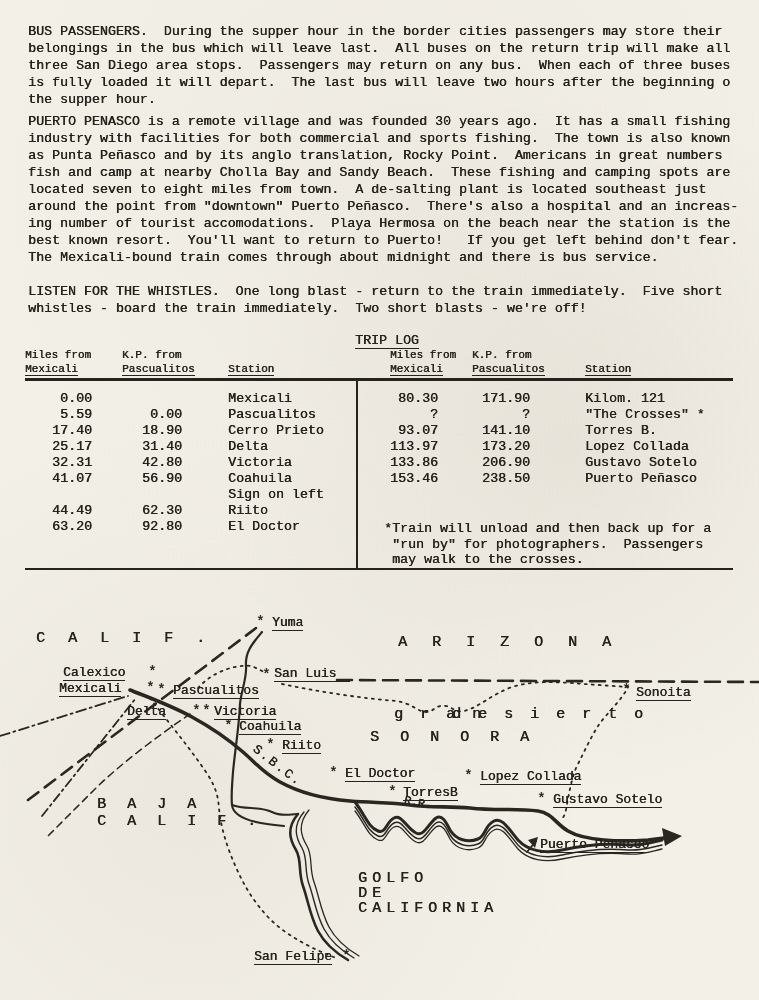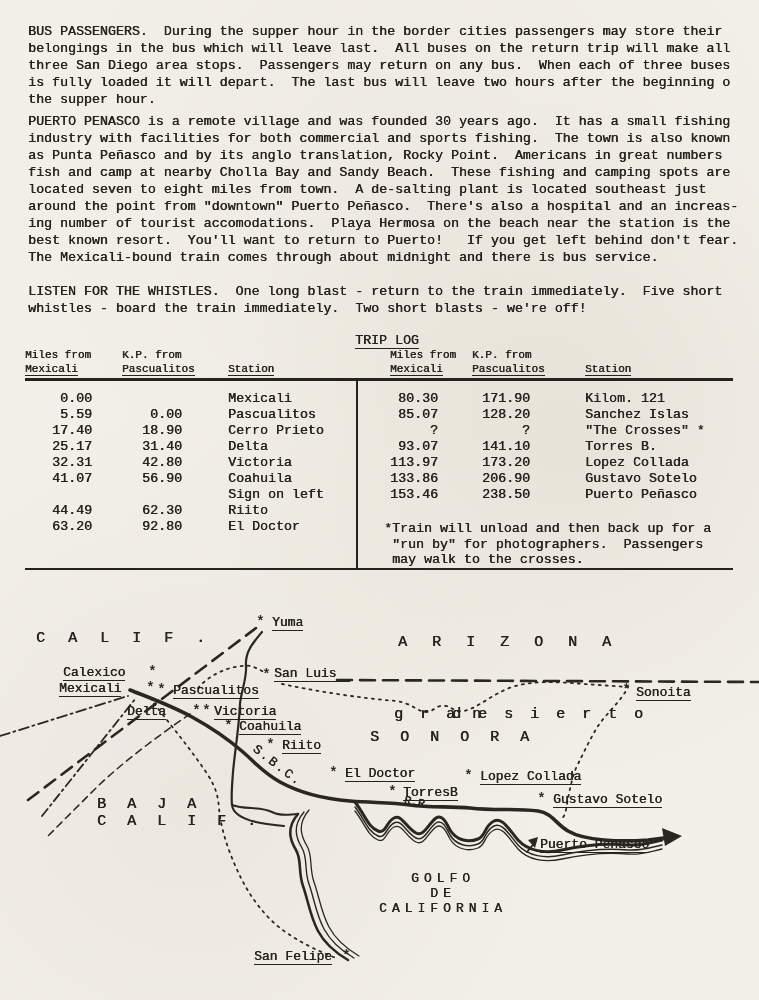--- a/index.html
+++ b/index.html
@@ -34,22 +34,22 @@
   .footnote { position:absolute; left:384px; top:521px; display:flex;
     font-size:13.3px; line-height:15.5px; text-shadow:0.4px 0 0 currentColor; }
   .footnote .fn-text { white-space:pre-wrap; }
   .map { position:absolute; left:0; top:600px; width:759px; height:400px; }
   .map svg { position:absolute; left:0; top:0; }
   .town { position:absolute; font-size:13px; white-space:pre;
     border-bottom:1.5px solid #26231e; text-shadow:0.4px 0 0 currentColor; }
   .star { position:absolute; font-size:14px; text-shadow:0.4px 0 0 currentColor; }
   .region { position:absolute; font-size:15px; white-space:pre;
     text-shadow:0.4px 0 0 currentColor; }
-  .golfo { position:absolute; left:358px; top:871px; width:170px; text-align:center;
-    font-size:13px; line-height:15px; letter-spacing:5px;
+  .golfo { position:absolute; left:358px; top:871px; width:170px; 
+    font-size:15px; line-height:15px; letter-spacing:5px;
     text-shadow:0.4px 0 0 currentColor; }
 </style>
 </head>
 <body>
 
 <div class="page">
 
   <div class="para" style="top:23px">BUS PASSENGERS.  During the supper hour in the border cities passengers may store their
 belongings in the bus which will leave last.  All buses on the return trip will make all
 three San Diego area stops.  Passengers may return on any bus.  When each of three buses
@@ -92,21 +92,20 @@
     <div class="trow"><span class="c1">25.17</span><span class="c2">31.40</span><span class="c3">Delta</span></div>
     <div class="trow"><span class="c1">32.31</span><span class="c2">42.80</span><span class="c3">Victoria</span></div>
     <div class="trow"><span class="c1">41.07</span><span class="c2">56.90</span><span class="c3">Coahuila</span></div>
     <div class="trow"><span class="c1"></span><span class="c2"></span><span class="c3">Sign on left</span></div>
     <div class="trow"><span class="c1">44.49</span><span class="c2">62.30</span><span class="c3">Riito</span></div>
     <div class="trow"><span class="c1">63.20</span><span class="c2">92.80</span><span class="c3">El Doctor</span></div>
   </div>
 
   <div class="tbl tbl-right" style="left:380px;top:391px">
     <div class="trow"><span class="c1">80.30</span><span class="c2">171.90</span><span class="c3">Kilom. 121</span></div>
-    <div class="trow"><span class="c1">85.07</span><span class="c2">128.20</span><span class="c3">Sanchez Islas</span></div>
     <div class="trow"><span class="c1">?</span><span class="c2">?</span><span class="c3">"The Crosses" *</span></div>
     <div class="trow"><span class="c1">93.07</span><span class="c2">141.10</span><span class="c3">Torres B.</span></div>
     <div class="trow"><span class="c1">113.97</span><span class="c2">173.20</span><span class="c3">Lopez Collada</span></div>
     <div class="trow"><span class="c1">133.86</span><span class="c2">206.90</span><span class="c3">Gustavo Sotelo</span></div>
     <div class="trow"><span class="c1">153.46</span><span class="c2">238.50</span><span class="c3">Puerto Peñasco</span></div>
   </div>
 
   <div class="footnote">
     <span class="fn-star">*</span>
     <span class="fn-text">Train will unload and then back up for a

